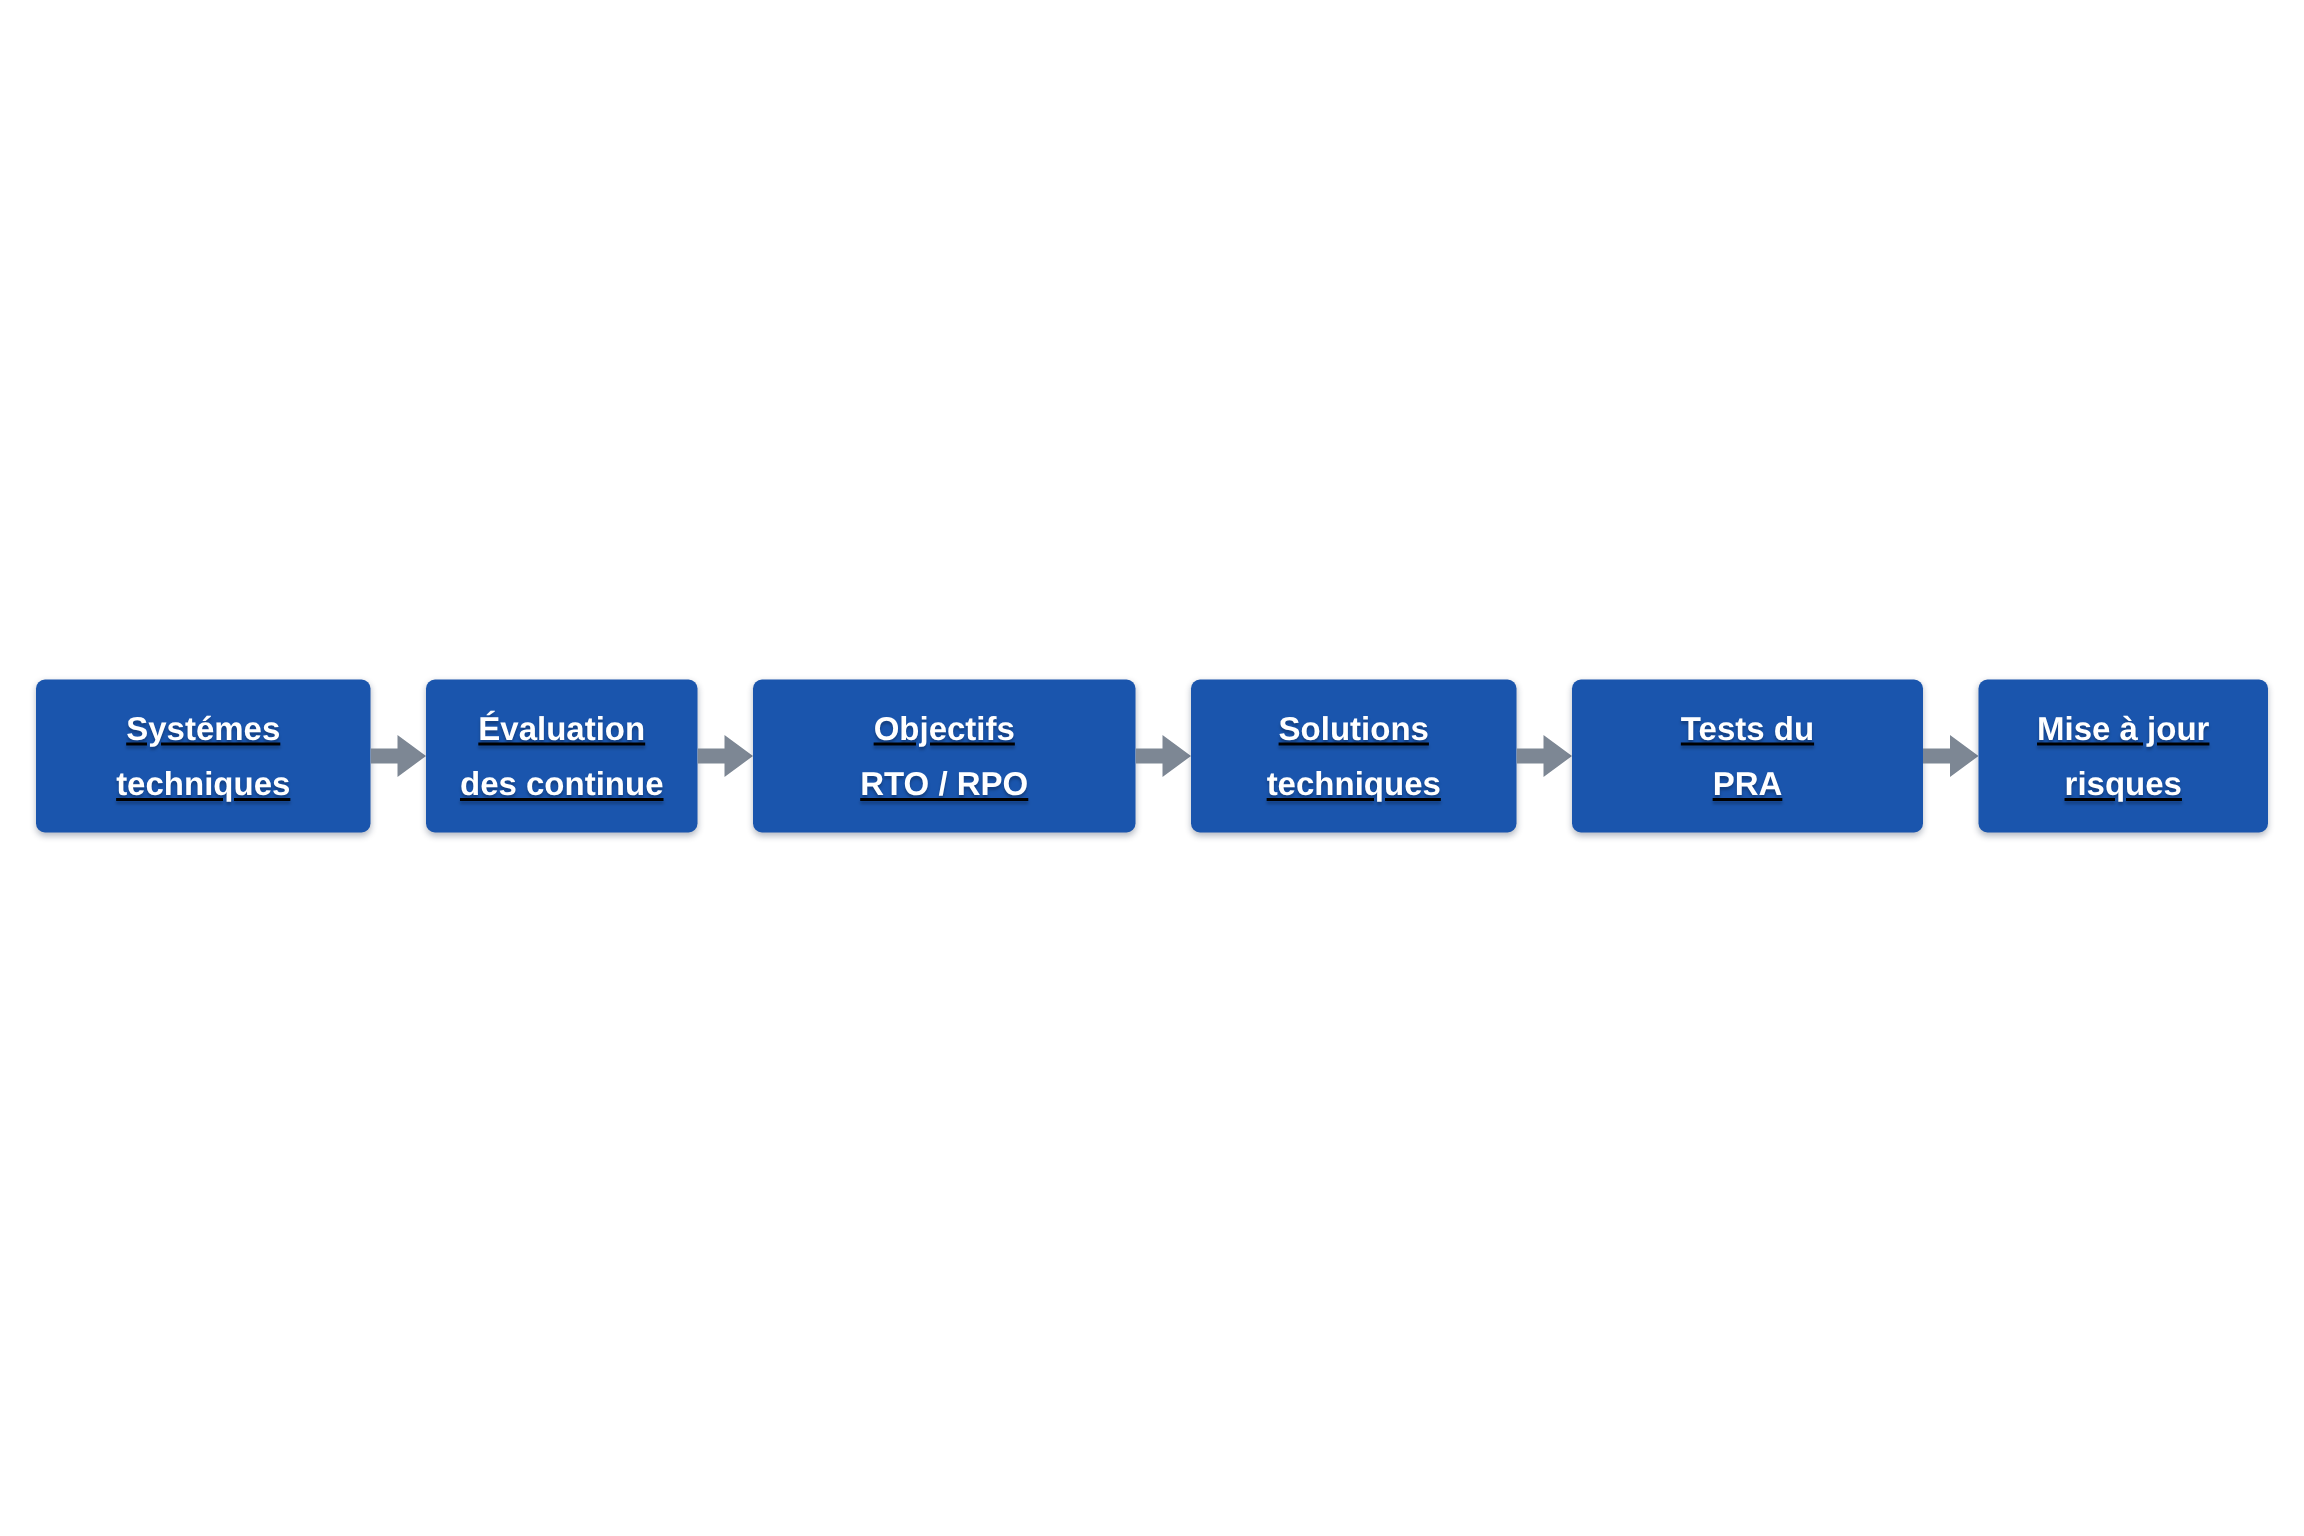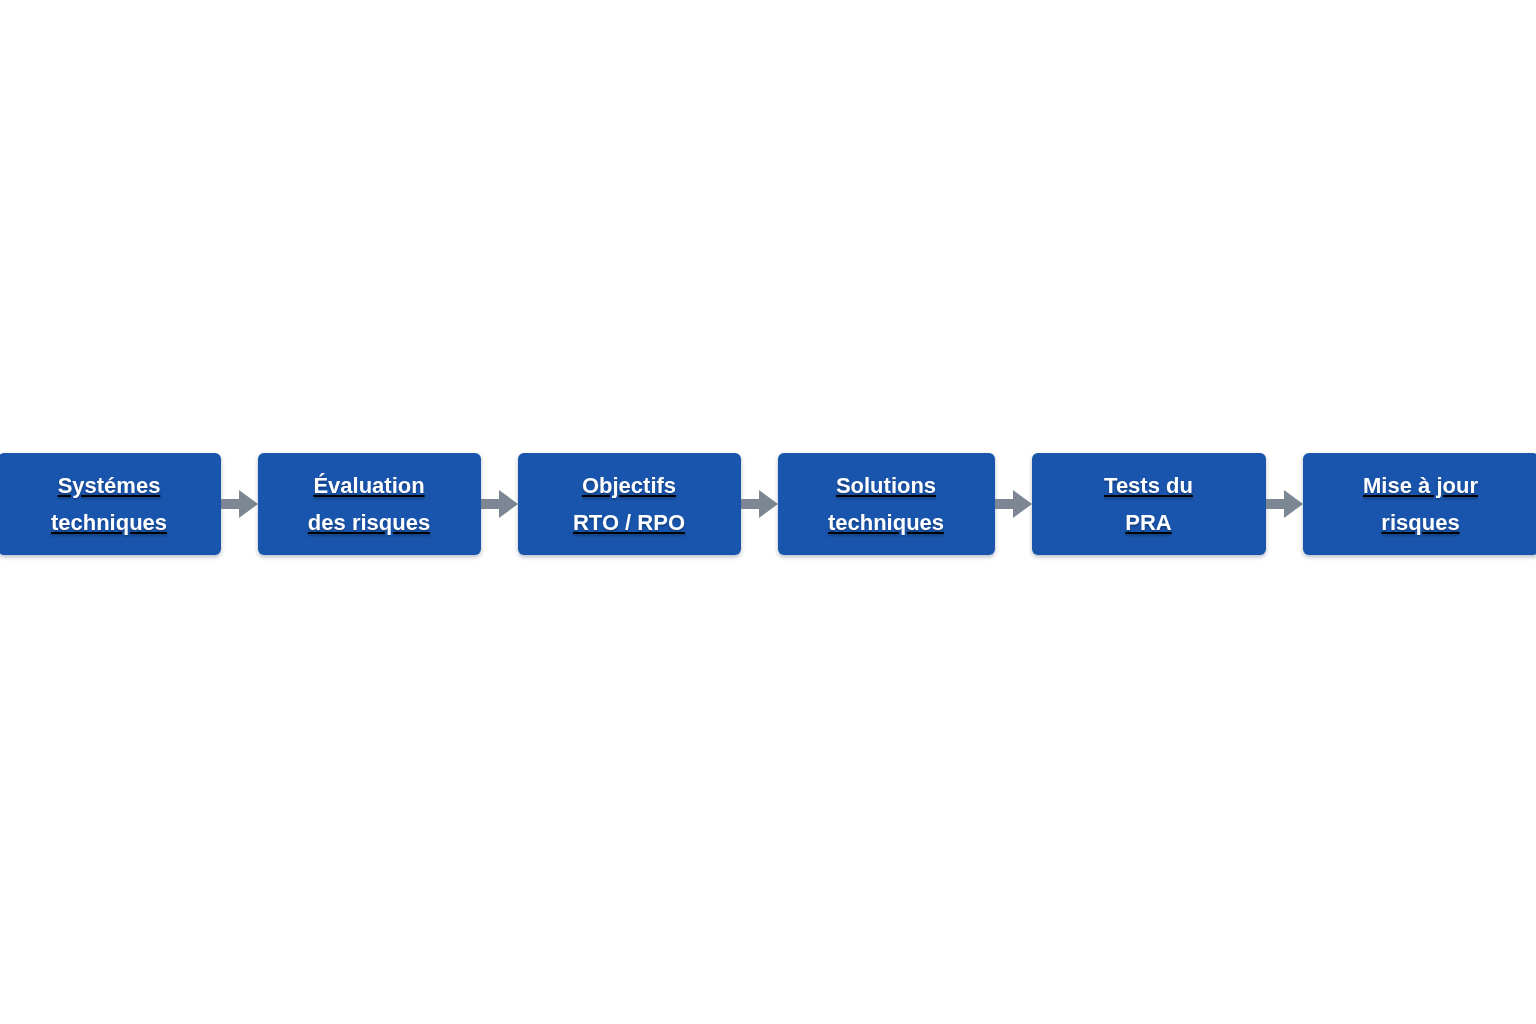--- a/index.html
+++ b/index.html
@@ -37,25 +37,25 @@
   .step-box .line {
     color: var(--text-color, #ffffff);
     font-size: 22px;
     font-weight: bold;
     line-height: 37px;
     white-space: nowrap;
     text-shadow: 0 2px 2px rgba(0, 0, 0, 0.28);
   }
   
   .step-box:nth-of-type(1) { width: 223px; }
-  .step-box:nth-of-type(2) { width: 223px; }
-  .step-box:nth-of-type(3) { width: 223px; }
+  .step-box:nth-of-type(2) { width: 181px; }
+  .step-box:nth-of-type(3) { width: 255px; }
   .step-box:nth-of-type(4) { width: 217px; justify-content: center; }
   .step-box:nth-of-type(5) { width: 234px; }
-  .step-box:nth-of-type(6) { width: 236px; }
+  .step-box:nth-of-type(6) { width: 193px; }
   .flow-arrow {
     flex: 0 0 auto;
     width: 37px;
     height: 30px;
     display: block;
   }
   .flow-arrow path {
     fill: var(--arrow-color, #7d8794);
   }
 </style>
@@ -68,21 +68,21 @@
     <span class="line">Systémes</span>
     <span class="line">techniques</span>
   </div>
 
   <svg class="flow-arrow" viewBox="0 0 37 30" xmlns="http://www.w3.org/2000/svg">
     <path d="M0,10 H18 V1 L37,15 L18,29 V20 H0 Z"></path>
   </svg>
 
   <div class="step-box">
     <span class="line">Évaluation</span>
-    <span class="line">des risques</span>
+    <span class="line">des continue</span>
   </div>
 
   <svg class="flow-arrow" viewBox="0 0 37 30" xmlns="http://www.w3.org/2000/svg">
     <path d="M0,10 H18 V1 L37,15 L18,29 V20 H0 Z"></path>
   </svg>
 
   <div class="step-box">
     <span class="line">Objectifs</span>
     <span class="line">RTO / RPO</span>
   </div>

